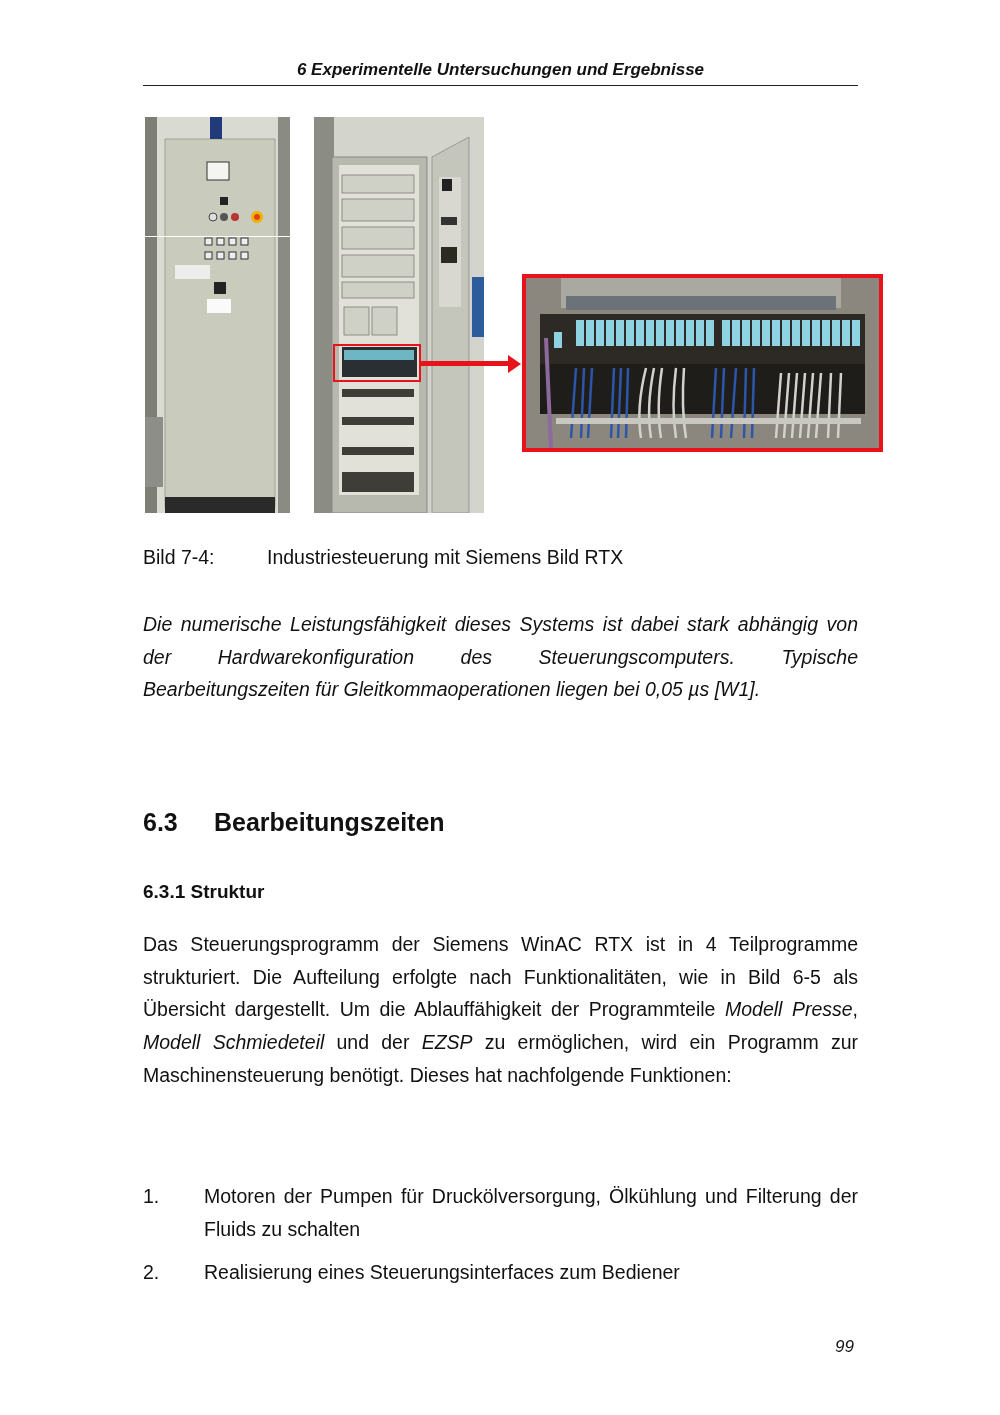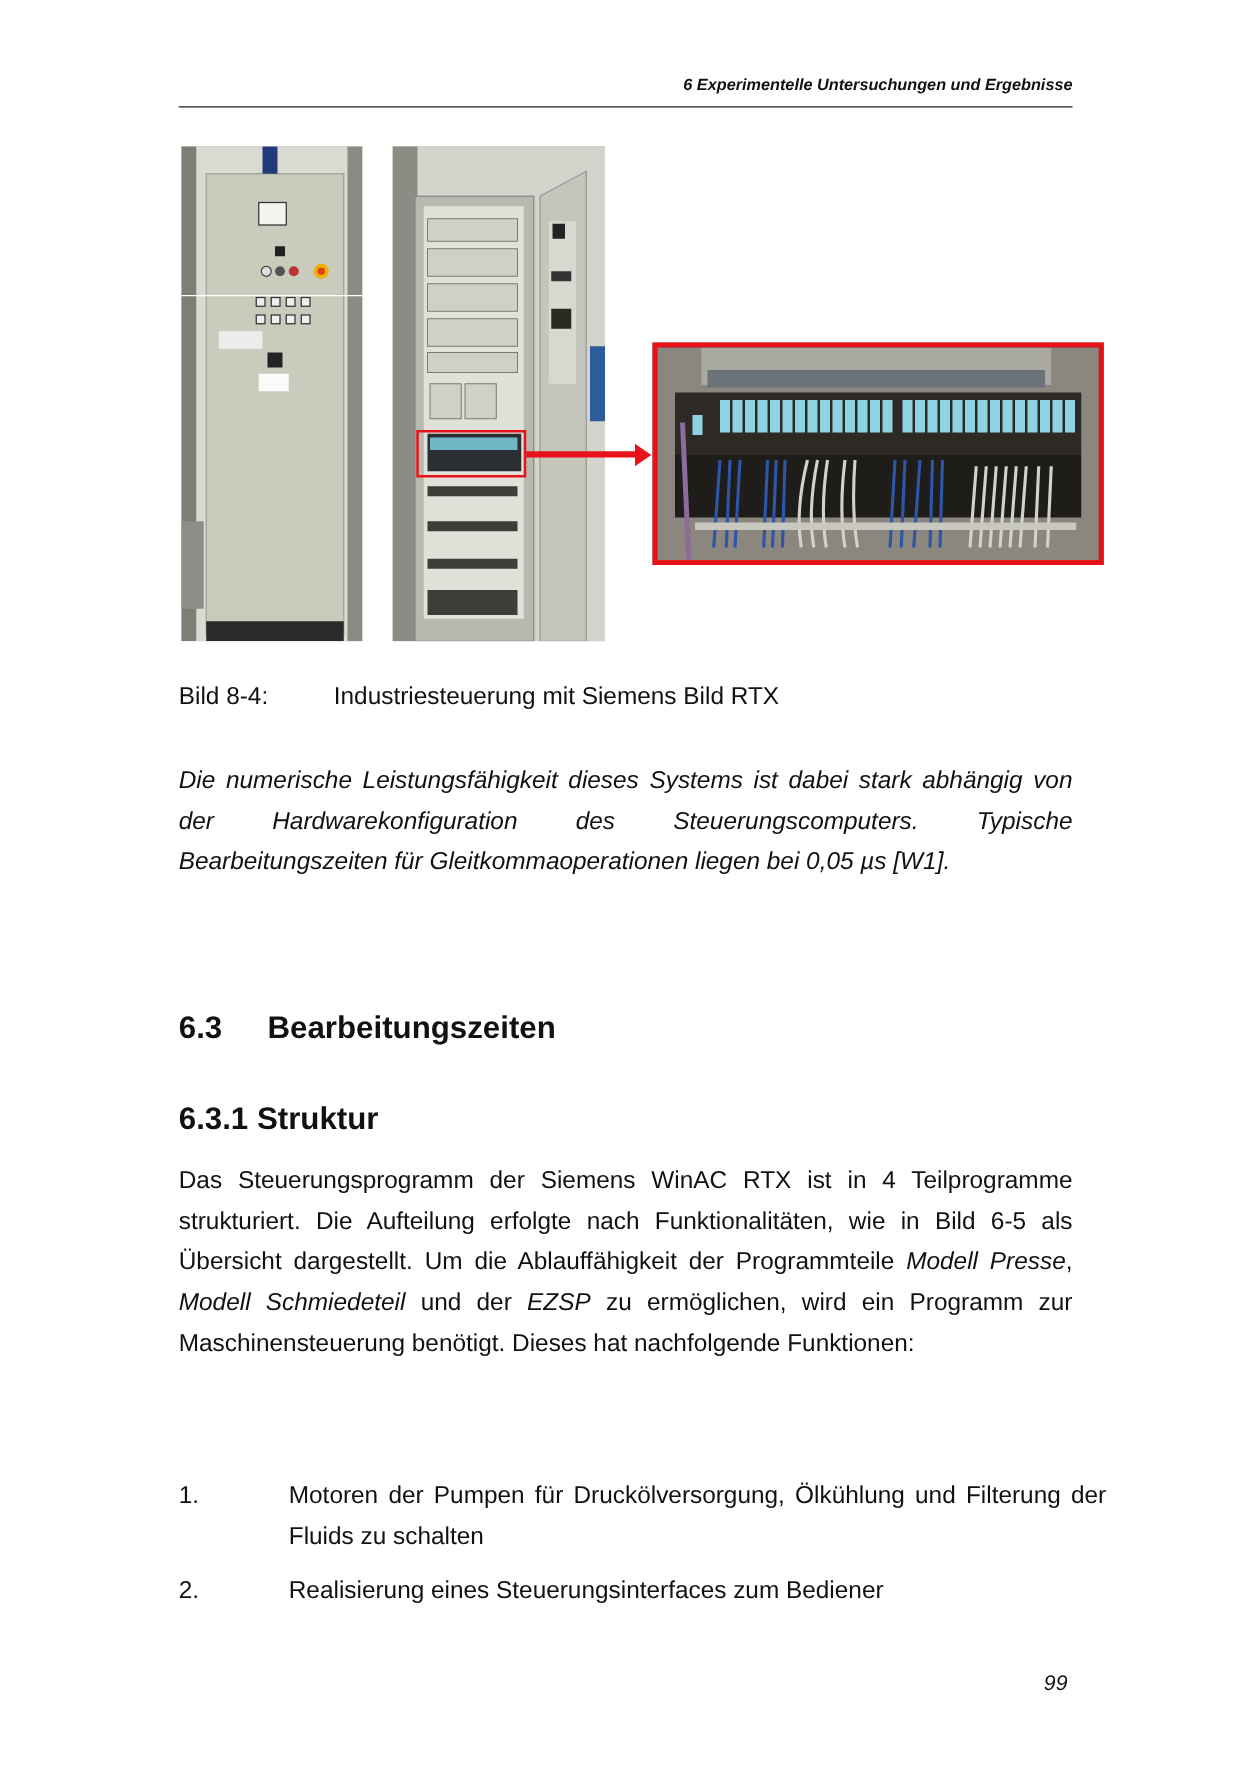--- a/index.html
+++ b/index.html
@@ -1,21 +1,21 @@
 <!DOCTYPE html>
 <html><head>
 <meta charset="utf-8">
 <style>
   html, body { margin: 0; padding: 0; background: #ffffff; }
   body { width: 1000px; height: 1415px; position: relative; overflow: hidden;
          font-family: "Liberation Sans", sans-serif; color: #111; }
   .abs { position: absolute; }
 
-  .running-header { left: 143px; top: 60px; width: 715px; text-align: right;
-         font-size: 13px; font-weight: bold; font-style: italic; }
+  .running-header { left: 143px; top: 60px; width: 715px; text-align: center;
+         font-size: 17px; font-weight: bold; font-style: italic; }
   .header-rule { left: 143px; top: 85px; width: 715px; height: 0; border-top: 1.5px solid #222; }
 
   .photo { overflow: hidden; }
   .photo-left { left: 145px; top: 117px; width: 145px; height: 396px; background: #c8cabb; }
   .photo-middle { left: 314px; top: 117px; width: 170px; height: 396px; background: #bfc1b6; }
   .photo-detail { left: 522px; top: 274px; width: 361px; height: 178px; box-sizing: border-box;
          border: 4px solid #e8131a; background: #6e6a62; }
 
   .hl-box { left: 333px; top: 344px; width: 88px; height: 38px; border: 2px solid #e8131a; box-sizing: border-box; }
   .arrow-line { left: 421px; top: 361px; width: 90px; height: 5px; background: #e8131a; }
@@ -26,26 +26,26 @@
   .caption-label { position: absolute; left: 0; top: 0; white-space: nowrap; }
   .caption-text { position: absolute; left: 124px; top: 0; white-space: nowrap; }
 
   .para { left: 143px; width: 715px; font-size: 19.5px; line-height: 32.7px; text-align: justify; }
   .para-1 { top: 608px; font-style: italic; }
   .para-2 { top: 928px; }
 
   .h2 { left: 143px; top: 808px; font-size: 25px; font-weight: bold; }
   .h2 .num { position: absolute; left: 0; white-space: nowrap; }
   .h2 .txt { position: absolute; left: 71px; white-space: nowrap; }
-  .h3 { left: 143px; top: 881px; font-size: 25px; font-weight: bold; white-space: nowrap; }
+  .h3 { left: 143px; top: 881px; font-size: 19px; font-weight: bold; white-space: nowrap; }
 
   .list { left: 143px; width: 715px; font-size: 19.5px; line-height: 32.7px; }
   .list-item { position: absolute; left: 0; width: 715px; }
   .list-item .n { position: absolute; left: 0; top: 0; }
-  .list-item .t { position: absolute; left: 61px; top: 0; width: 654px; text-align: justify; margin-left: 27px; }
+  .list-item .t { position: absolute; left: 61px; top: 0; width: 654px; text-align: justify; }
   .item-1 { top: 1180px; }
   .item-2 { top: 1256px; }
 
   .page-number { left: 800px; top: 1337px; width: 54px; text-align: right; font-size: 17px;
          font-weight: normal; font-style: italic; }
 </style>
 </head>
 <body>
 
 <div class="abs running-header">6 Experimentelle Untersuchungen und Ergebnisse</div>
@@ -185,21 +185,21 @@
         <path d="M295 95 L290 160"></path>
         <path d="M305 95 L302 160"></path>
         <path d="M315 95 L312 160"></path>
     </g>
     <rect x="30" y="140" width="305" height="6" fill="#c8c8c0"></rect>
     <path d="M20 60 L25 170" stroke="#8d6a9c" stroke-width="4"></path>
   </svg>
 </div>
 
 <div class="abs caption">
-  <span class="caption-label">Bild 8-4:</span>
+  <span class="caption-label">Bild 7-4:</span>
   <span class="caption-text">Industriesteuerung mit Siemens Bild RTX</span>
 </div>
 
 <div class="abs para para-1">Die numerische Leistungsfähigkeit dieses Systems ist dabei stark abhängig von der Hardwarekonfiguration des Steuerungscomputers. Typische Bearbeitungszeiten für Gleitkommaoperationen liegen bei 0,05 µs [W1].</div>
 
 <div class="abs h2">
   <span class="num">6.3</span>
   <span class="txt">Bearbeitungszeiten</span>
 </div>
 

